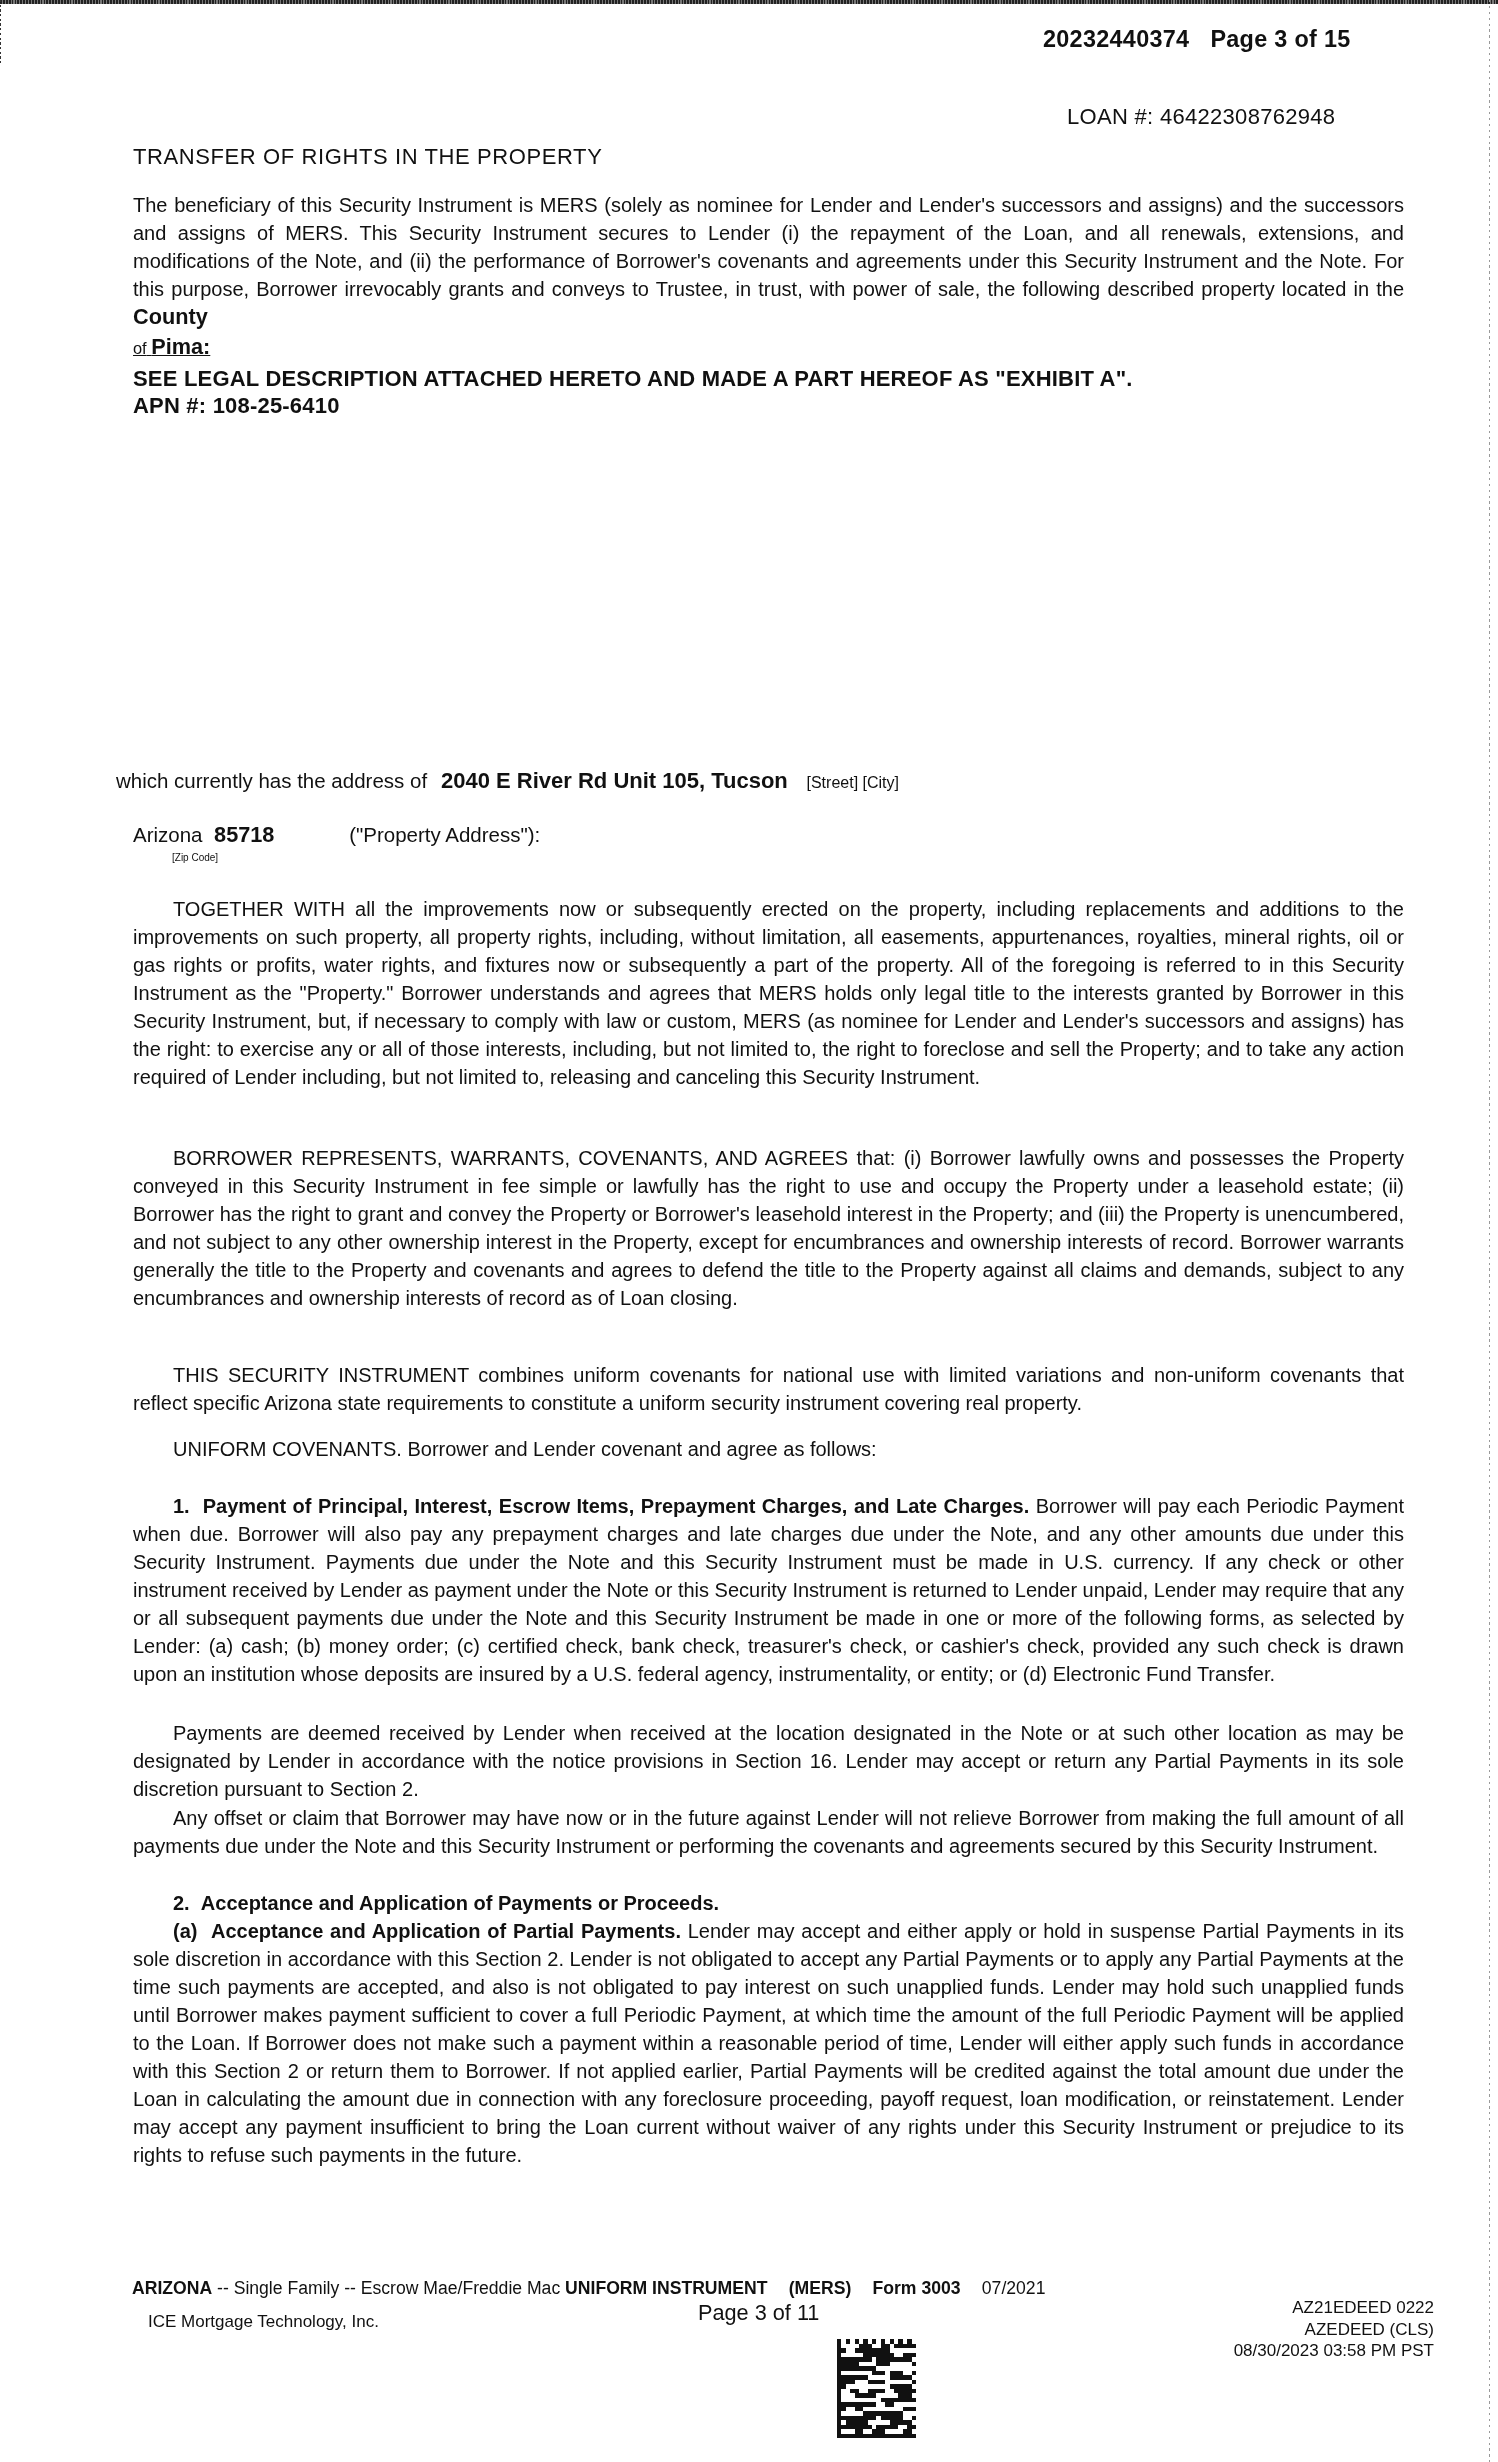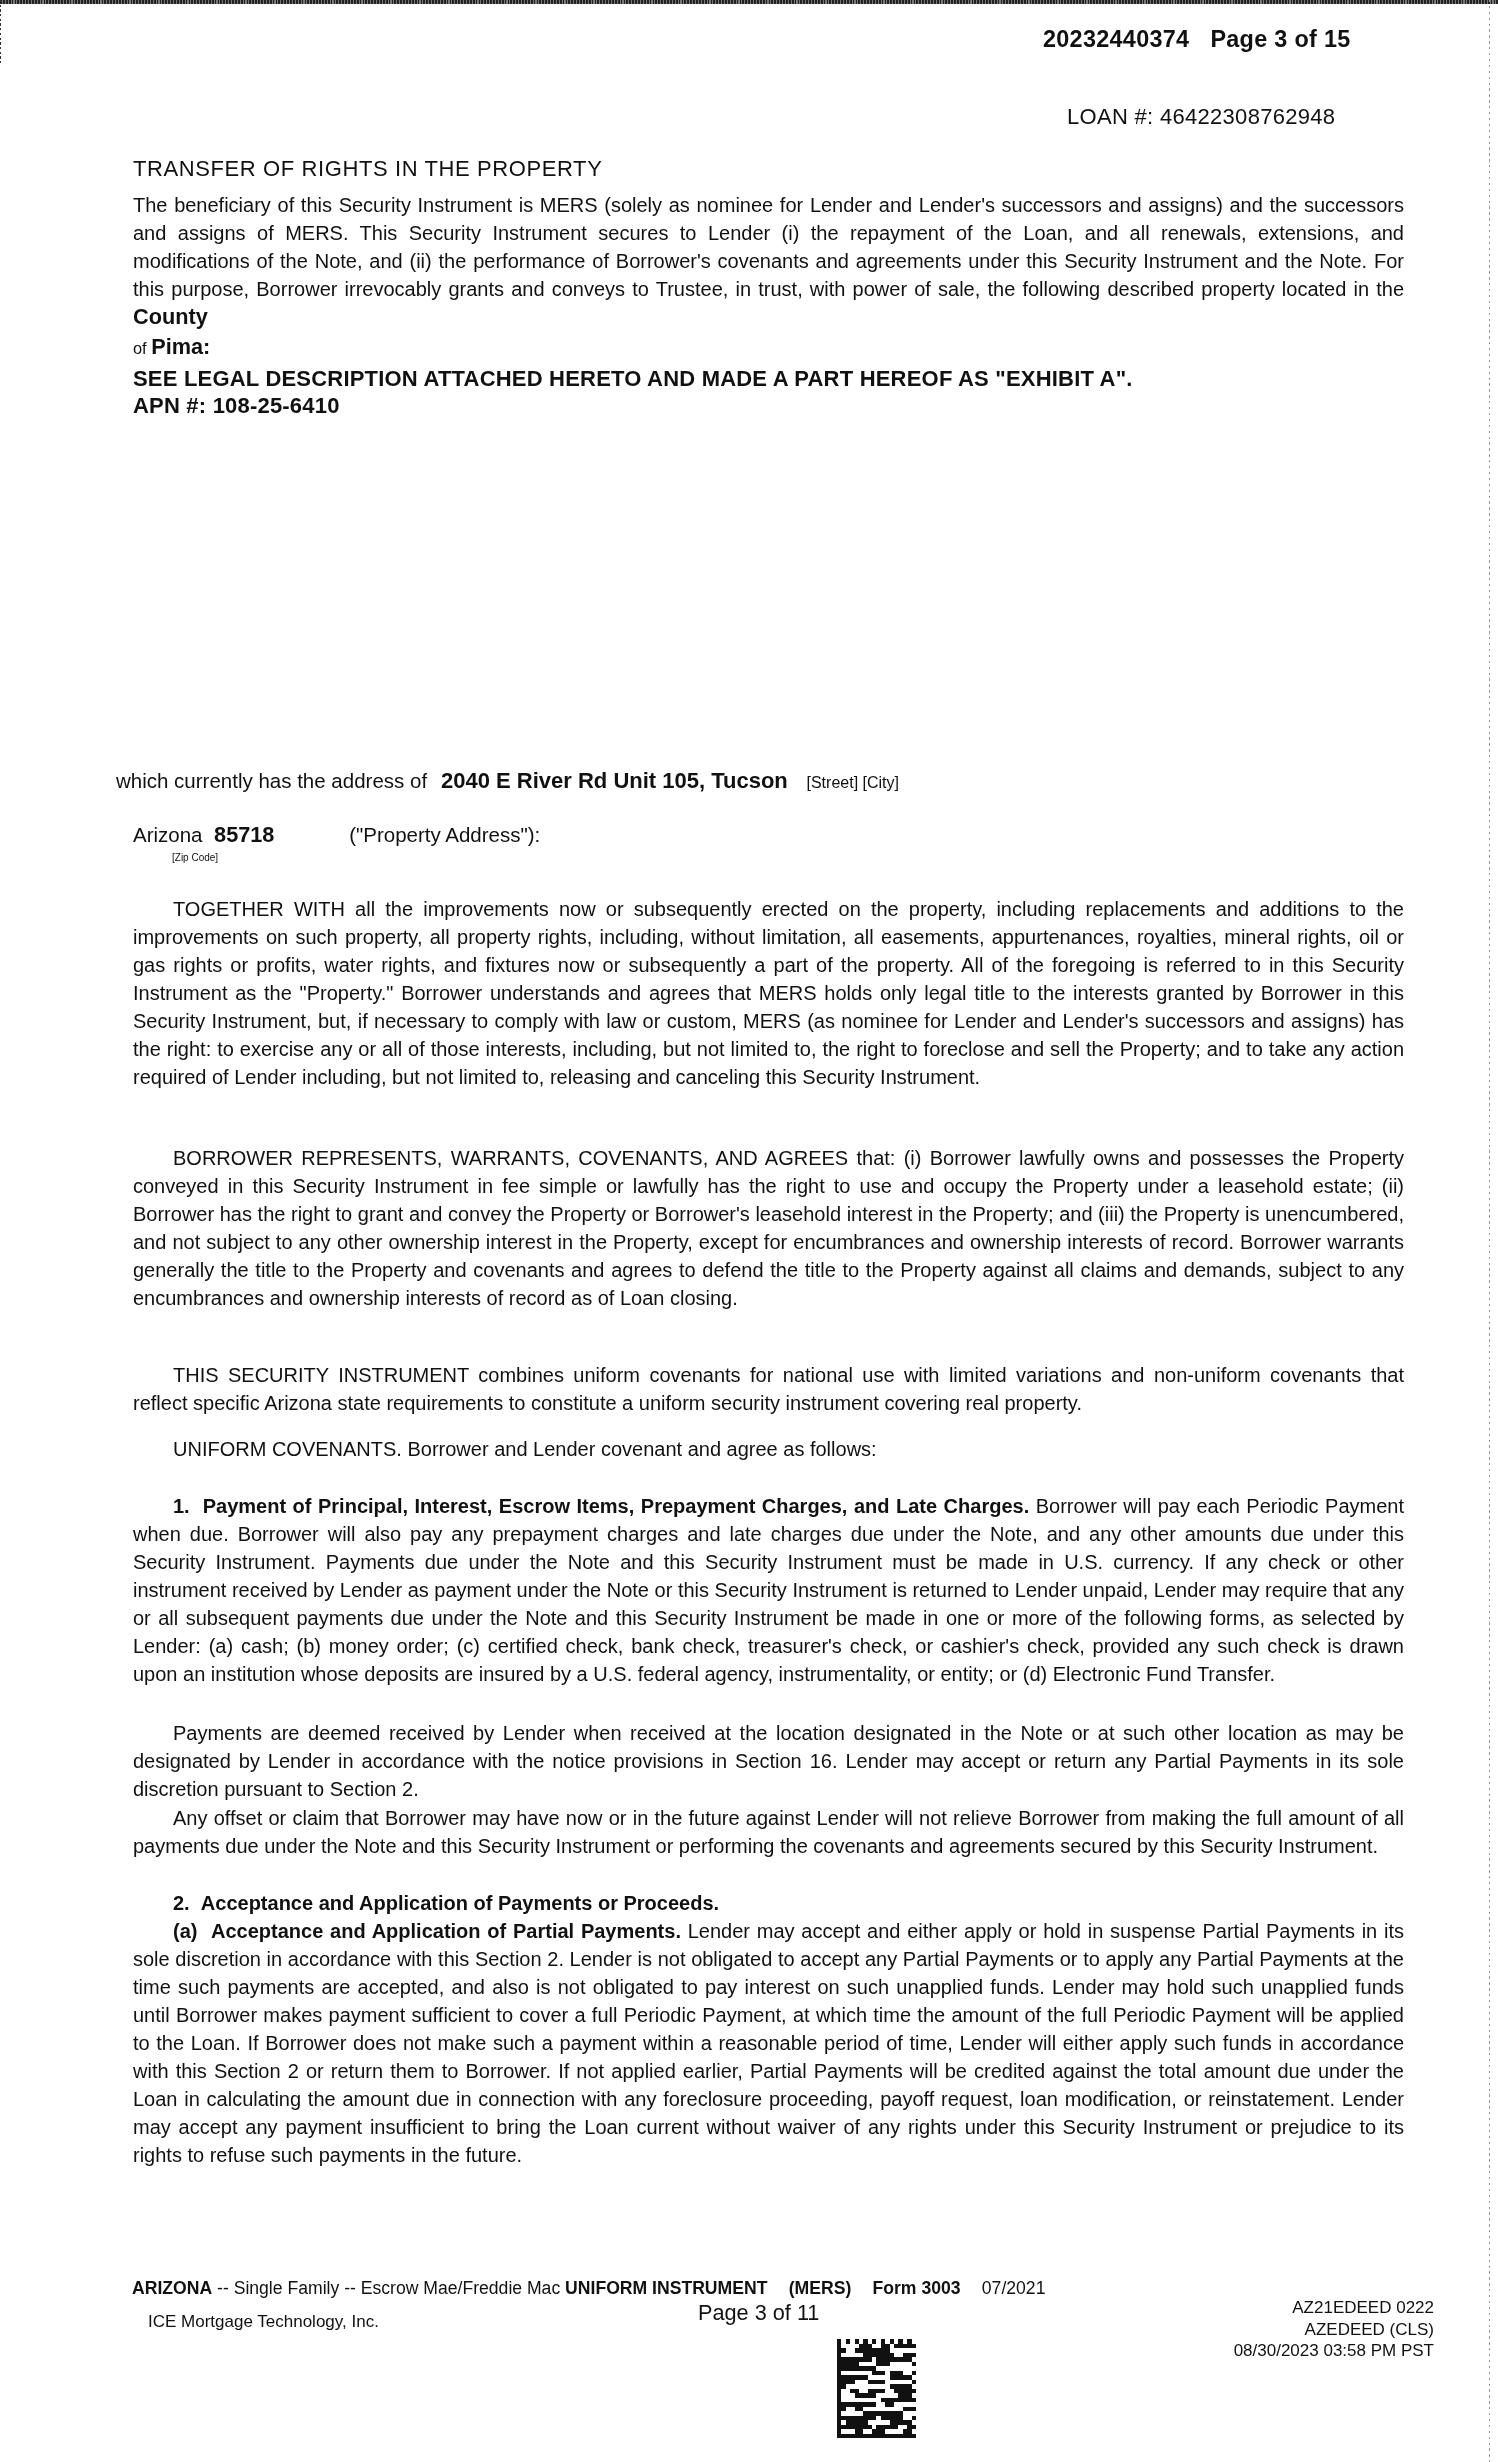--- a/index.html
+++ b/index.html
@@ -18,21 +18,21 @@
   .scan-right {
     position: absolute; left: 1489px; top: 0; width: 1.2px; height: 2462px;
     background: repeating-linear-gradient(180deg, #999 0 2.3px, transparent 2.3px 5.9px);
   }
   .abs { position: absolute; white-space: nowrap; }
   .rec-header {
     left: 1043px; top: 26px; font-size: 23.4px; font-weight: bold; letter-spacing: 0.3px;
   }
   .rec-header span + span { margin-left: 21px; }
   .loan-no { left: 1067px; top: 104px; font-size: 22px; letter-spacing: 0.3px; }
-  .section-heading { left: 133px; top: 156px; font-size: 22px; letter-spacing: 0.6px; }
+  .section-heading { left: 133px; top: 144px; font-size: 22px; letter-spacing: 0.6px; }
 
   .para {
     position: absolute; left: 133px; width: 1271px;
     font-size: 20px; line-height: 28px; text-align: justify;
     text-align-last: left;
   }
   .indent { text-indent: 40px; }
   .b { font-weight: bold; }
   .big-b { font-weight: bold; font-size: 21.7px; }
   .legal-line { position: absolute; left: 133px; font-size: 22px; font-weight: bold; letter-spacing: 0.2px; white-space: nowrap; }
@@ -72,21 +72,21 @@
 </div>
 
 <div class="abs loan-no">LOAN #: 46422308762948</div>
 
 <div class="abs section-heading">TRANSFER OF RIGHTS IN THE PROPERTY</div>
 
 <div class="para" style="top:191px;">
   <span>The beneficiary of this Security Instrument is MERS (solely as nominee for Lender and Lender's successors and assigns) and the successors and assigns of MERS. This Security Instrument secures to Lender (i) the repayment of the Loan, and all renewals, extensions, and modifications of the Note, and (ii) the performance of Borrower's covenants and agreements under this Security Instrument and the Note. For this purpose, Borrower irrevocably grants and conveys to Trustee, in trust, with power of sale, the following described property located in the</span>
   <span class="big-b">County</span>
 </div>
-<div class="abs" style="left:133px; top:334px; font-size:16.4px;">
+<div class="abs" style="left:133px; top:334px; font-size:16.4px;text-decoration:underline;">
   <span>of</span>
   <span class="big-b">Pima:</span>
 </div>
 
 <div class="legal-line" style="top:366px;">SEE LEGAL DESCRIPTION ATTACHED HERETO AND MADE A PART HEREOF AS "EXHIBIT A".</div>
 <div class="legal-line" style="top:393px;">APN #:  108-25-6410</div>
 
 <div class="addr-line">
   <span>which currently has the address of</span>
   <span class="addr-bold">2040 E River Rd Unit 105, Tucson</span>

